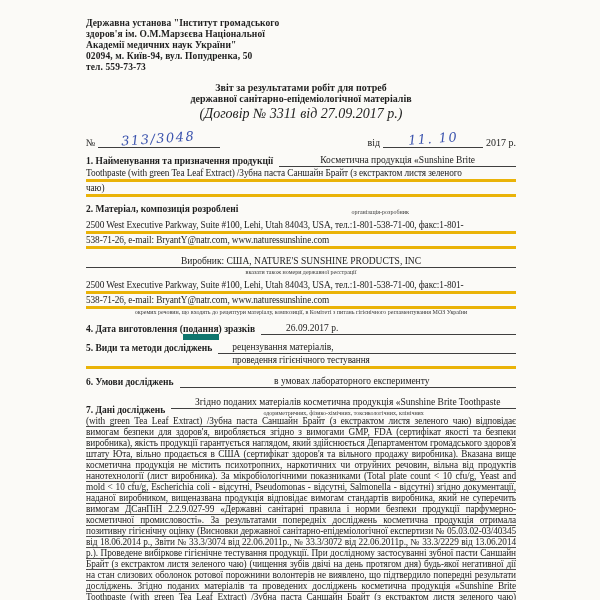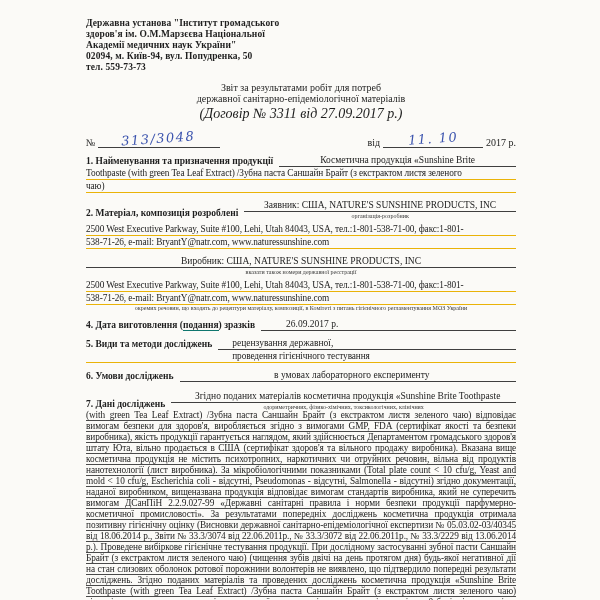--- a/index.html
+++ b/index.html
@@ -11,45 +11,45 @@
     position:relative;
     overflow:hidden;
   }
   .content{
     position:absolute;left:86px;top:18px;width:430px;
   }
   
   .letterhead{font-weight:bold;font-size:9.5px;line-height:11px;letter-spacing:.1px;color:#1e1e1e;}
   
   .title{margin-top:9px;text-align:center;color:#1e1e1e;}
-  .t-bold{font-weight:normal;font-size:10px;line-height:11px;}
+  .t-bold{font-weight:bold;font-size:10px;line-height:11px;}
   .t-reg{font-size:14px;line-height:11px;margin-top:4px;font-style:italic;}
   
   .numrow{margin-top:12px;display:flex;justify-content:space-between;align-items:flex-end;font-size:10px;height:17px;}
   .numrow .grp{display:flex;align-items:flex-end;}
   .uline{display:inline-block;border-bottom:1px solid #3f3f3f;position:relative;text-align:center;}
   .u-no{width:122px;height:15px;margin-left:2px;}
   .u-date{width:100px;height:15px;margin:0 3px;}
   .hand{
     font-family:"DejaVu Serif", serif;font-style:italic;
     color:#3c54ae;font-size:13px;letter-spacing:1.5px;
     display:inline-block;transform:rotate(-4deg);position:relative;top:-1px;
   }
   
   .row{display:flex;align-items:flex-end;margin-top:6px;font-size:9.5px;line-height:12px;}
   .lbl{font-weight:bold;white-space:nowrap;padding-right:6px;color:#1e1e1e;}
-  .lbl .lu{border-bottom:1px solid #0f766e;}
+  .lbl .lu{border-bottom:6px solid #0f766e;}
   .valwrap{flex:1;min-width:0;}
   .val{border-bottom:1px solid #3f3f3f;white-space:nowrap;overflow:hidden;}
   .val.center{text-align:center;}
   .val.left8{text-align:center;padding-left:8px;}
   .val.left14{text-align:left;padding-left:14px;}
   .val.left25{text-align:left;padding-left:25px;}
   .cap{font-size:6px;line-height:6px;text-align:center;color:#3a3a3a;padding-top:1px;}
-  .cont{border-bottom:1px solid #eab308;font-size:9.3px;line-height:12px;white-space:nowrap;overflow:hidden;letter-spacing:-.1px;}
+  .cont{border-bottom:3px solid #eab308;font-size:9.3px;line-height:12px;white-space:nowrap;overflow:hidden;letter-spacing:-.1px;}
   .cont.center{text-align:center;}
   .capwide{font-size:6px;line-height:7px;text-align:center;color:#3a3a3a;}
   
   .bodypar{
     font-size:9.3px;line-height:11px;text-align:justify;letter-spacing:-.1px;
     color:#242424;
     background-image:repeating-linear-gradient(to bottom,transparent 0,transparent 10px,#4a4a4a 10px,#4a4a4a 11px);
   }
 </style>
 </head>
@@ -88,21 +88,20 @@
     <div class="valwrap">
       <div class="val center">Косметична продукція «Sunshine Brite</div>
     </div>
   </div>
   <div class="cont">Toothpaste (with green Tea Leaf Extract) /Зубна паста Саншайн Брайт (з екстрактом листя зеленого</div>
   <div class="cont">чаю)</div>
 
   <div class="row">
     <span class="lbl">2. Матеріал, композиція розроблені</span>
     <div class="valwrap">
-      <div class="val center">Заявник: США, NATURE'S SUNSHINE PRODUCTS, INC</div>
       <div class="cap">організація-розробник</div>
     </div>
   </div>
   <div class="cont" style="margin-top:4px;">2500 West Executive Parkway, Suite #100, Lehi, Utah 84043, USA, тел.:1-801-538-71-00, факс:1-801-</div>
   <div class="cont">538-71-26, e-mail: BryantY@natr.com, www.naturessunshine.com</div>
 
   <div class="row">
     <div class="valwrap">
       <div class="val center">Виробник: США, NATURE'S SUNSHINE PRODUCTS, INC</div>
       <div class="cap">вказати також номери державної реєстрації</div>
@@ -115,21 +114,21 @@
   <div class="row">
     <span class="lbl"><span>4. Дата виготовлення (</span><span class="lu">подання</span><span>) зразків</span></span>
     <div class="valwrap">
       <div class="val left25">26.09.2017 р.</div>
     </div>
   </div>
 
   <div class="row">
     <span class="lbl">5. Види та методи досліджень</span>
     <div class="valwrap">
-      <div class="val left14">рецензування державної,</div>
+      <div class="val left14">рецензування матеріалів,</div>
     </div>
   </div>
   <div class="cont center">проведення гігієнічного тестування</div>
 
   <div class="row" style="">
     <span class="lbl">6. Умови досліджень</span>
     <div class="valwrap">
       <div class="val left8">в умовах лабораторного експерименту</div>
     </div>
   </div>

